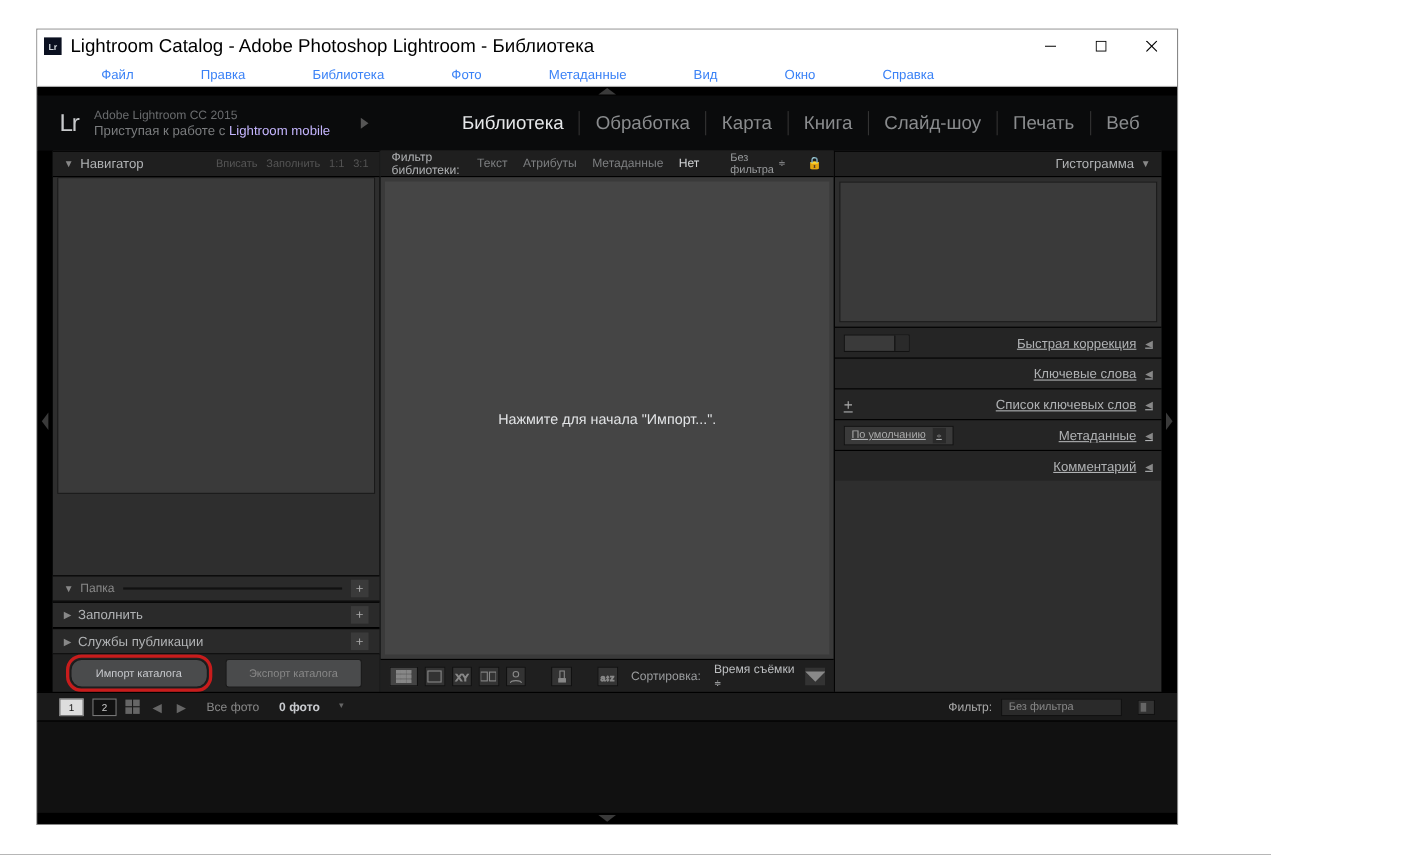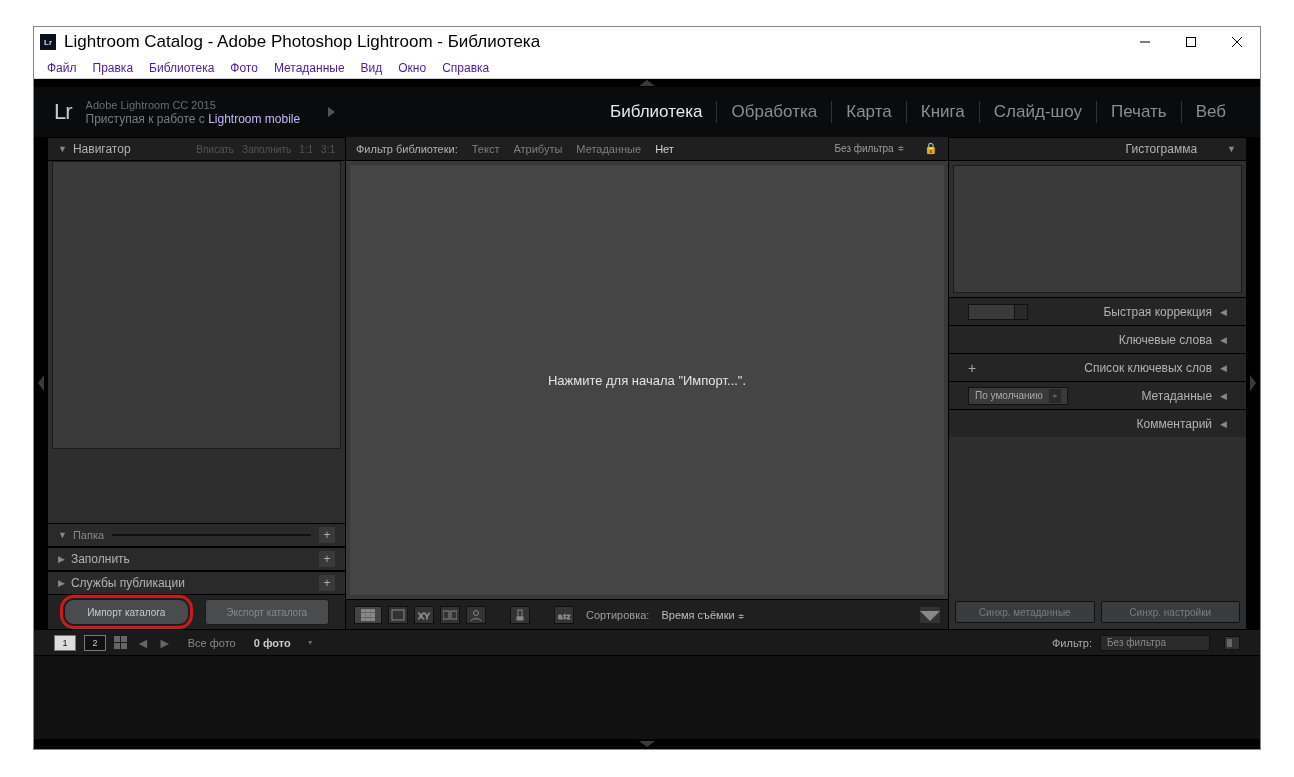--- a/index.html
+++ b/index.html
@@ -1,28 +1,28 @@
 <!DOCTYPE html>
 <html><head>
 <meta charset="utf-8">
 <style>
   * { margin:0; padding:0; box-sizing:border-box; font-family:"Segoe UI",Tahoma,sans-serif; user-select:none; }
   body { background:#fff; width:1294px; height:777px; overflow:hidden; position:relative; }
 
   
-  .window { position:absolute; left:33px; top:26px; width:1228px; height:724px; background:#fff; border:1px solid #888; display:flex; flex-direction:column; }
+  .window { position:absolute; left:33px; top:26px; width:1038px; height:724px; background:#fff; border:1px solid #888; display:flex; flex-direction:column; }
   .titlebar { height:30px; background:#fff; display:flex; align-items:center; padding-left:6px; }
   .titlebar .app-ico { width:16px; height:16px; background:#0a1020; color:#d0d6dc; display:flex; align-items:center; justify-content:center; font-size:8px; font-weight:bold; margin-right:8px; }
   .titlebar .ttl { font-size:17px; color:#000; flex:1; }
   .winbtns { display:flex; }
   .winbtn { width:46px; height:30px; display:flex; align-items:center; justify-content:center; font-size:11px; color:#000; }
   .winbtn svg { width:10px; height:10px; stroke:#000; stroke-width:1; fill:none; }
 
   .menubar { height:22px; background:#fff; display:flex; align-items:center; padding:0 6px; gap:2px; border-bottom:1px solid #d0d0d0; }
-  .menubar span { font-size:12px; color:#4c1d95; padding:2px 7px; }
+  .menubar span { font-size:12px; color:#3b82f6; padding:2px 7px;margin-left:45px; }
 
   
   .app { flex:1; background:#0a0b0c; display:flex; flex-direction:column; position:relative; }
 
   .top-strip { height:8px; background:#000; display:flex; justify-content:center; align-items:center; }
   .top-strip .tri { width:0;height:0;border-left:8px solid transparent;border-right:8px solid transparent;border-bottom:6px solid #3a3a3a; }
 
   .identity { height:50px; display:flex; align-items:center; padding:0 20px; background:#0a0b0c; }
   .lr-logo { font-size:22px; color:#c7c9cb; font-weight:300; margin-right:14px; letter-spacing:-1px; }
   .id-text { display:flex; flex-direction:column; font-size:11px; color:#6a6c6e; line-height:14px; }
@@ -39,39 +39,39 @@
   .edge .etr { width:0;height:0;border-top:8px solid transparent;border-bottom:8px solid transparent; }
   .edge.left .etr { border-right:6px solid #3a3a3a; }
   .edge.right .etr { border-left:6px solid #3a3a3a; }
 
   .left-col { width:298px; background:#2e2e2e; display:flex; flex-direction:column; border-right:1px solid #000; }
   .right-col { width:298px; background:#2e2e2e; display:flex; flex-direction:column; border-left:1px solid #000; }
   .center-col { flex:1; display:flex; flex-direction:column; background:#3a3a3a; }
 
   
   .phdr { height:24px; display:flex; align-items:center; padding:0 10px; background:#1f1f1f; border-top:1px solid #000; border-bottom:1px solid #000; font-size:12px; color:#b0b2b4; }
-  .phdr.right-side { justify-content:flex-end;gap:24px; }
+  .phdr.right-side { justify-content:flex-end; }
   .phdr .ptri { margin-right:6px; font-size:9px; color:#888; }
   .phdr .ptri.r { margin-left:6px; margin-right:0; }
   .phdr .opts { margin-left:auto; font-size:10px; color:#555; display:flex; gap:8px; }
   .phdr .opts span { color:#555; }
   .phdr .plusL { margin-left:auto; background:#3a3a3a; width:16px;height:16px; display:flex;align-items:center;justify-content:center; font-size:12px; color:#aaa; }
 
   .nav-body { flex:0 0 288px; background:#3a3a3a; margin:0 4px; border:1px solid #1a1a1a; }
   .left-stretch { flex:1; }
   .left-bottom-panels .phdr { background:#2a2a2a; }
 
   .import-row { height:34px; display:flex; align-items:center; gap:16px; padding:6px 16px; background:#222; }
   .ibtn { flex:1; height:26px; background:#4a4b4c; border:1px solid #1a1a1a; border-radius:3px; font-size:10px; color:#c8cace; display:flex; align-items:center; justify-content:center; }
   .ibtn.highlight { outline:3px solid #c81c1c; outline-offset:1px; border-radius:10px; }
   .ibtn.dim { color:#888; }
 
   
   .histo { height:128px; background:#3a3a3a; margin:4px; border:1px solid #1a1a1a; }
-  .rp-row { height:28px; display:flex; align-items:center; padding:0 19px; background:#252525; border-top:1px solid #000; font-size:12px; color:#b0b2b4; justify-content:flex-end; gap:8px; }
+  .rp-row { height:28px; display:flex; align-items:center; padding:0 8px; background:#252525; border-top:1px solid #000; font-size:12px; color:#b0b2b4; justify-content:flex-end; gap:8px;text-decoration:underline; }
   .rp-row .lead { margin-right:auto; }
   .rp-row .rtri { font-size:9px; color:#888; }
   .stepper { width:60px; height:16px; background:#3a3a3a; border:1px solid #111; position:relative; }
   .stepper:after { content:""; position:absolute; right:0; top:0; width:12px; height:100%; background:#2a2a2a; border-left:1px solid #111; }
   .dd { height:18px; background:#3a3a3a; border:1px solid #111; font-size:10px; color:#aaa; padding:0 6px; display:flex; align-items:center; position:relative; }
   .dd .ddarr { margin-left:6px; width:12px; height:14px; background:#2a2a2a; display:flex; flex-direction:column; align-items:center; justify-content:center; font-size:6px; color:#888; }
   .sync-row { display:flex; gap:6px; padding:6px; }
   .sync-btn { flex:1; height:22px; background:#3a3b3c; border:1px solid #111; font-size:10px; color:#7a7c7e; display:flex; align-items:center; justify-content:center; border-radius:2px; }
   .right-stretch { flex:1; }
 
@@ -323,24 +323,20 @@
               <span class="ddarr">≑</span>
           </div>
           <span>Метаданные</span>
           <span class="rtri">◀</span>
         </div>
         <div class="rp-row">
           <span>Комментарий</span>
           <span class="rtri">◀</span>
         </div>
         <div class="right-stretch"></div>
-        <div class="sync-row">
-          <div class="sync-btn">Синхр. метаданные</div>
-          <div class="sync-btn">Синхр. настройки</div>
-        </div>
       </div>
 
       <div class="edge right">
           <div class="etr"></div>
         </div>
     </div>
 
     <div class="secondary">
       <div class="mon active">1</div>
       <div class="mon">2</div>

